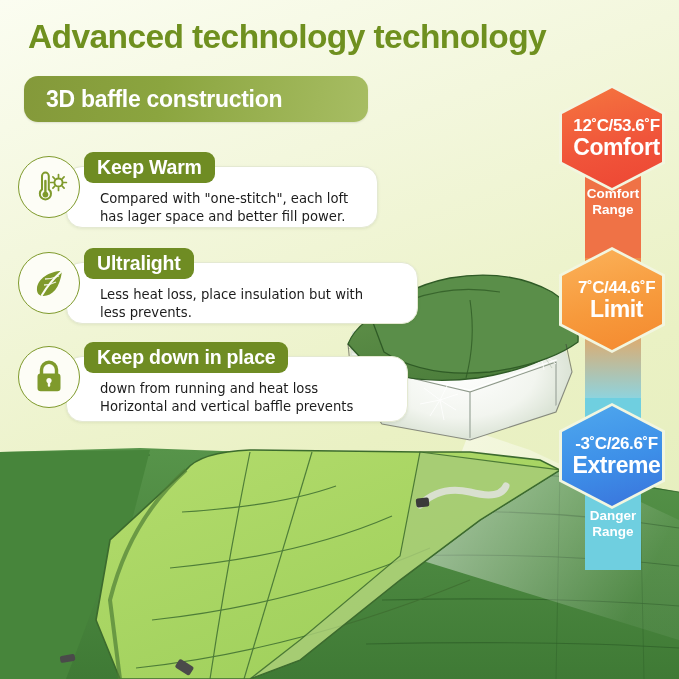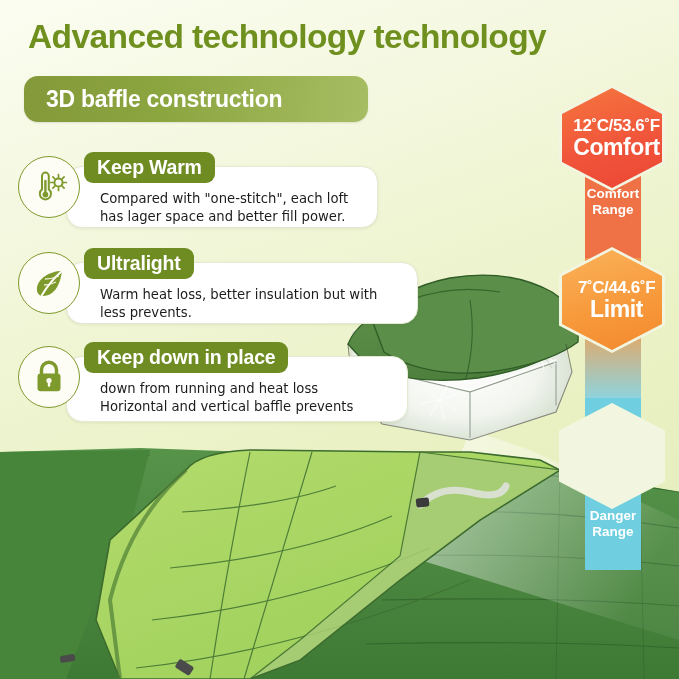--- a/index.html
+++ b/index.html
@@ -234,21 +234,21 @@
     <div class="card-body" style="width:352px; height:62px;"></div>
     <div class="card-icon">
       <svg width="40" height="40" viewBox="0 0 40 40">
         <path d="M33 8 C20 8 9 16 8 25 C7.4 30 10 33 14.6 33 C23 33 31 25 33 8 Z" fill="#7f9a2c"></path>
         <path d="M33 8 C26 14 19 22 13 32" fill="none" stroke="#fdfdf6" stroke-width="2.1" stroke-linecap="round"></path>
         <path d="M30 13 C25 15 20 16 16 16 M27 19 C23 21 19 22 15 22" fill="none" stroke="#fdfdf6" stroke-width="1.3" opacity="0.85"></path>
       </svg>
     </div>
     <div class="card-tag">Ultralight</div>
     <div class="card-desc">
-      <div>Warm heat loss, better insulation but with</div>
+      <div>Less heat loss, place insulation but with</div>
       <div>less prevents.</div>
     </div>
   </div>
 
   <div class="card" style="top:342px; width:360px; height:80px;">
     <div class="card-body" style="width:342px; height:66px;"></div>
     <div class="card-icon">
       <svg width="40" height="40" viewBox="0 0 40 40">
         <path d="M12.5 17 v-4.2 a7.5 7.5 0 0 1 15 0 V17" fill="none" stroke="#7f9a2c" stroke-width="3.4"></path>
         <rect x="8.5" y="16.6" width="23" height="17.6" rx="3.2" fill="#7f9a2c"></rect>
@@ -292,15 +292,19 @@
       <div class="hex-name">Comfort</div>
     </div>
 
     <div class="hex-outer" style="top:159px;"></div>
     <div class="hex" style="top:162px; background:linear-gradient(165deg,#fbb25a 0%,#f79a3c 55%,#f4892f 100%);">
       <div class="hex-temp">7˚C/44.6˚F</div>
       <div class="hex-name">Limit</div>
     </div>
 
     <div class="hex-outer" style="top:315px;"></div>
+    <div class="hex" style="top:318px; background:linear-gradient(165deg,#4fa8ee 0%,#3d8fe8 55%,#3a72db 100%);">
+      <div class="hex-temp">-3˚C/26.6˚F</div>
+      <div class="hex-name">Extreme</div>
+    </div>
   </div>
 
 </div>
 
 </body></html>

